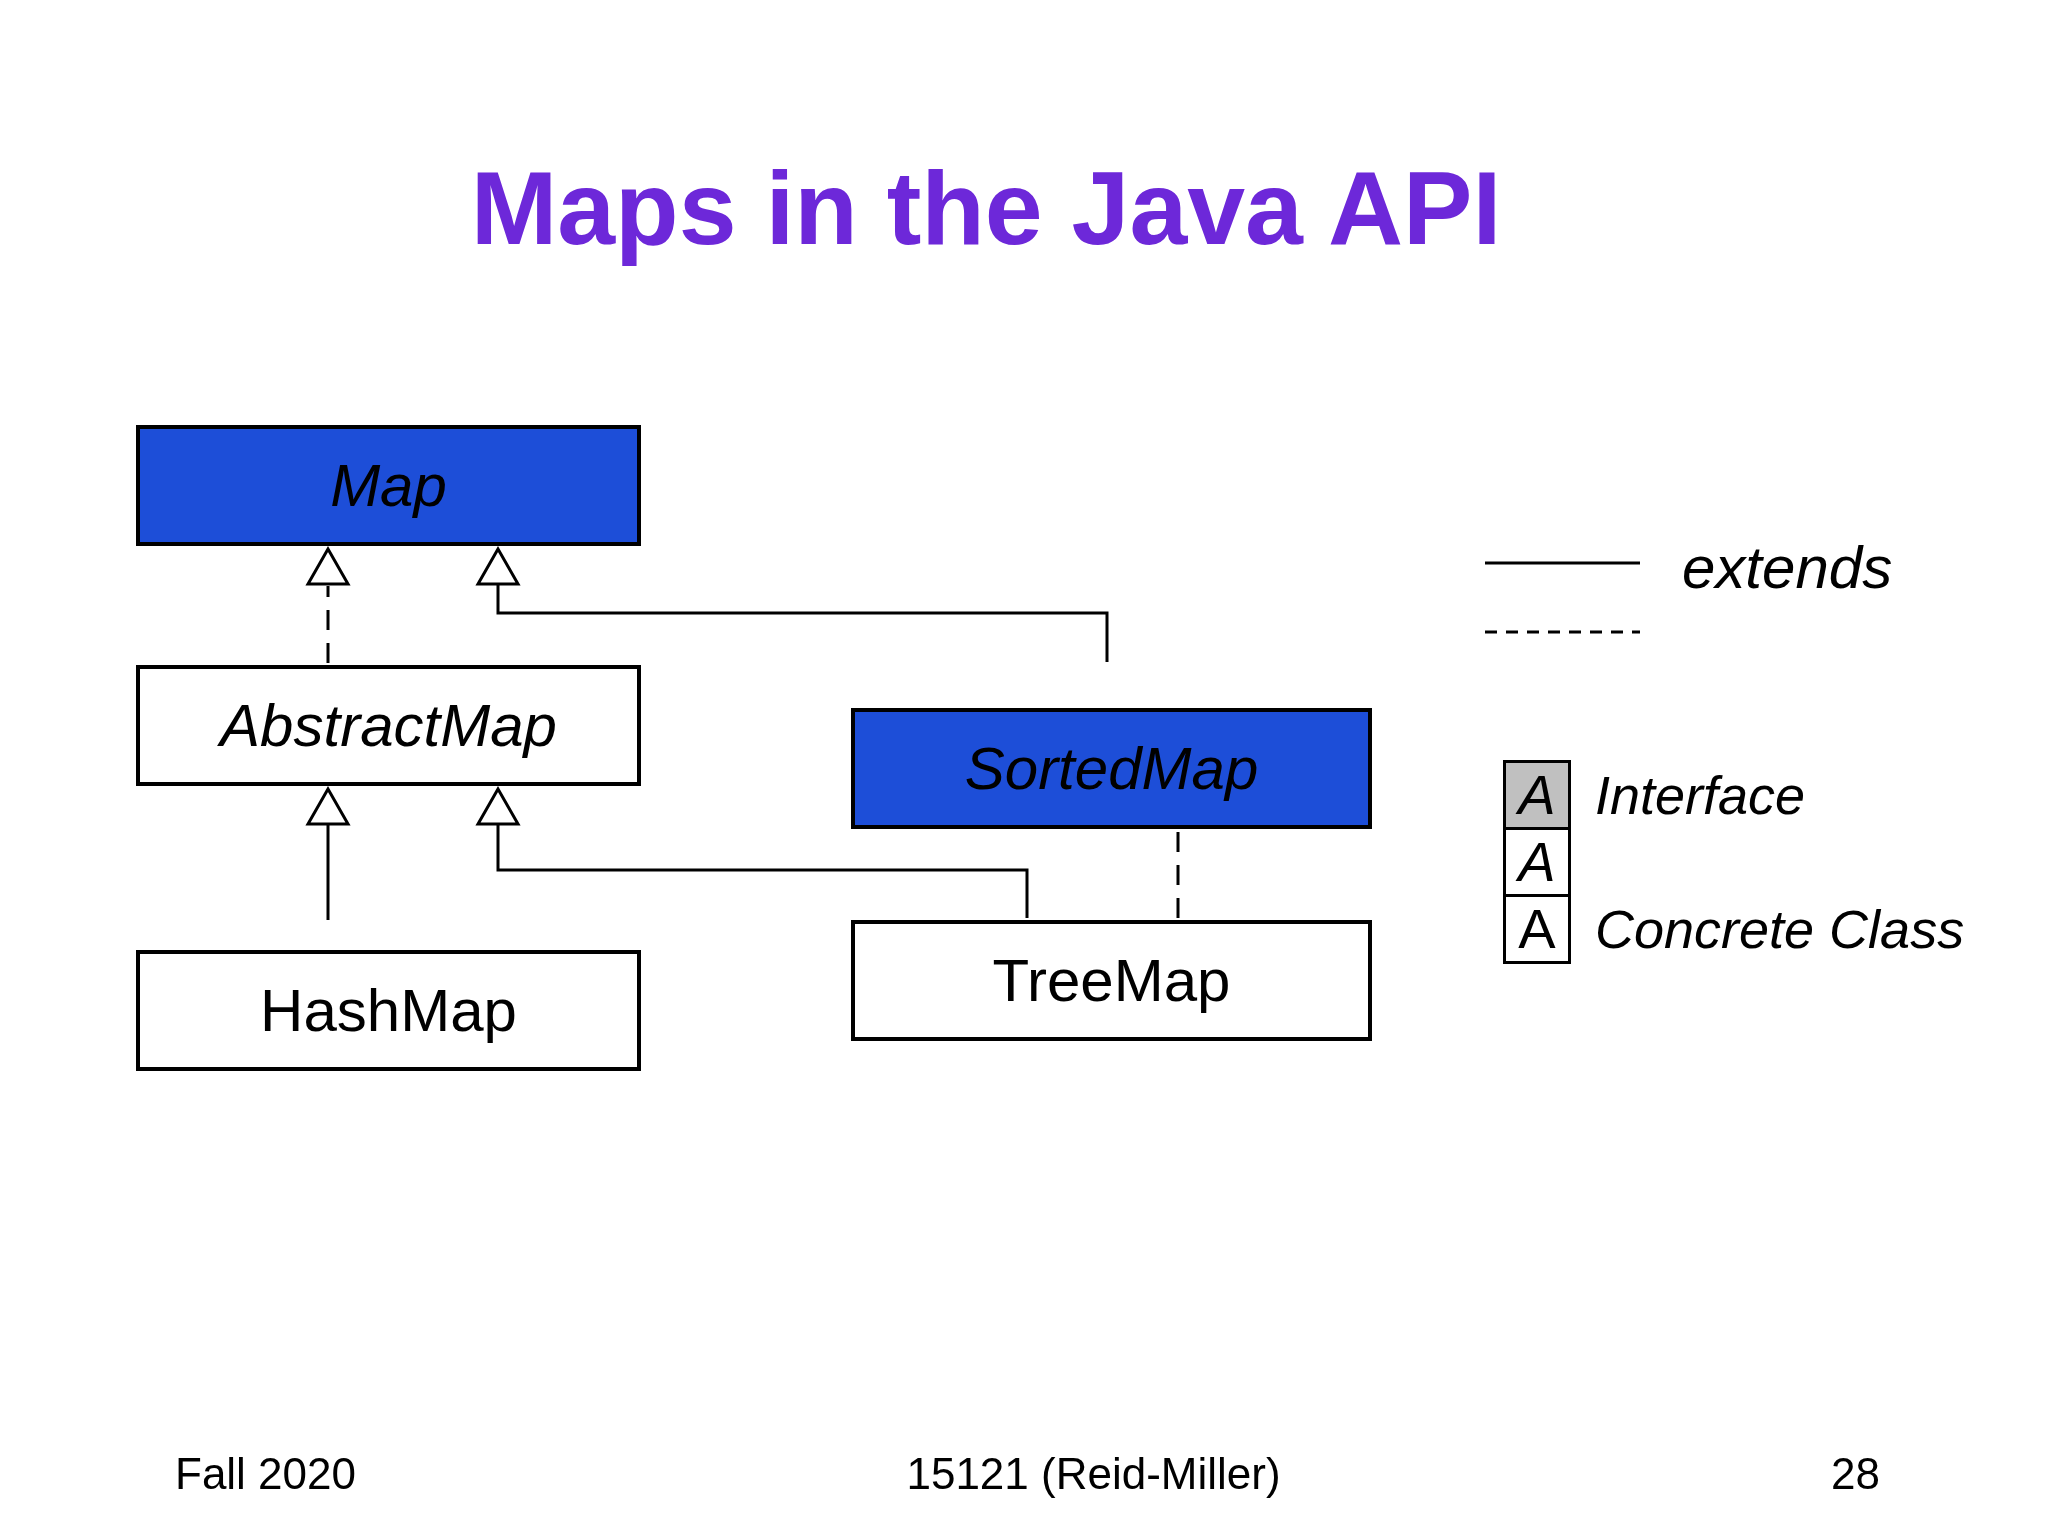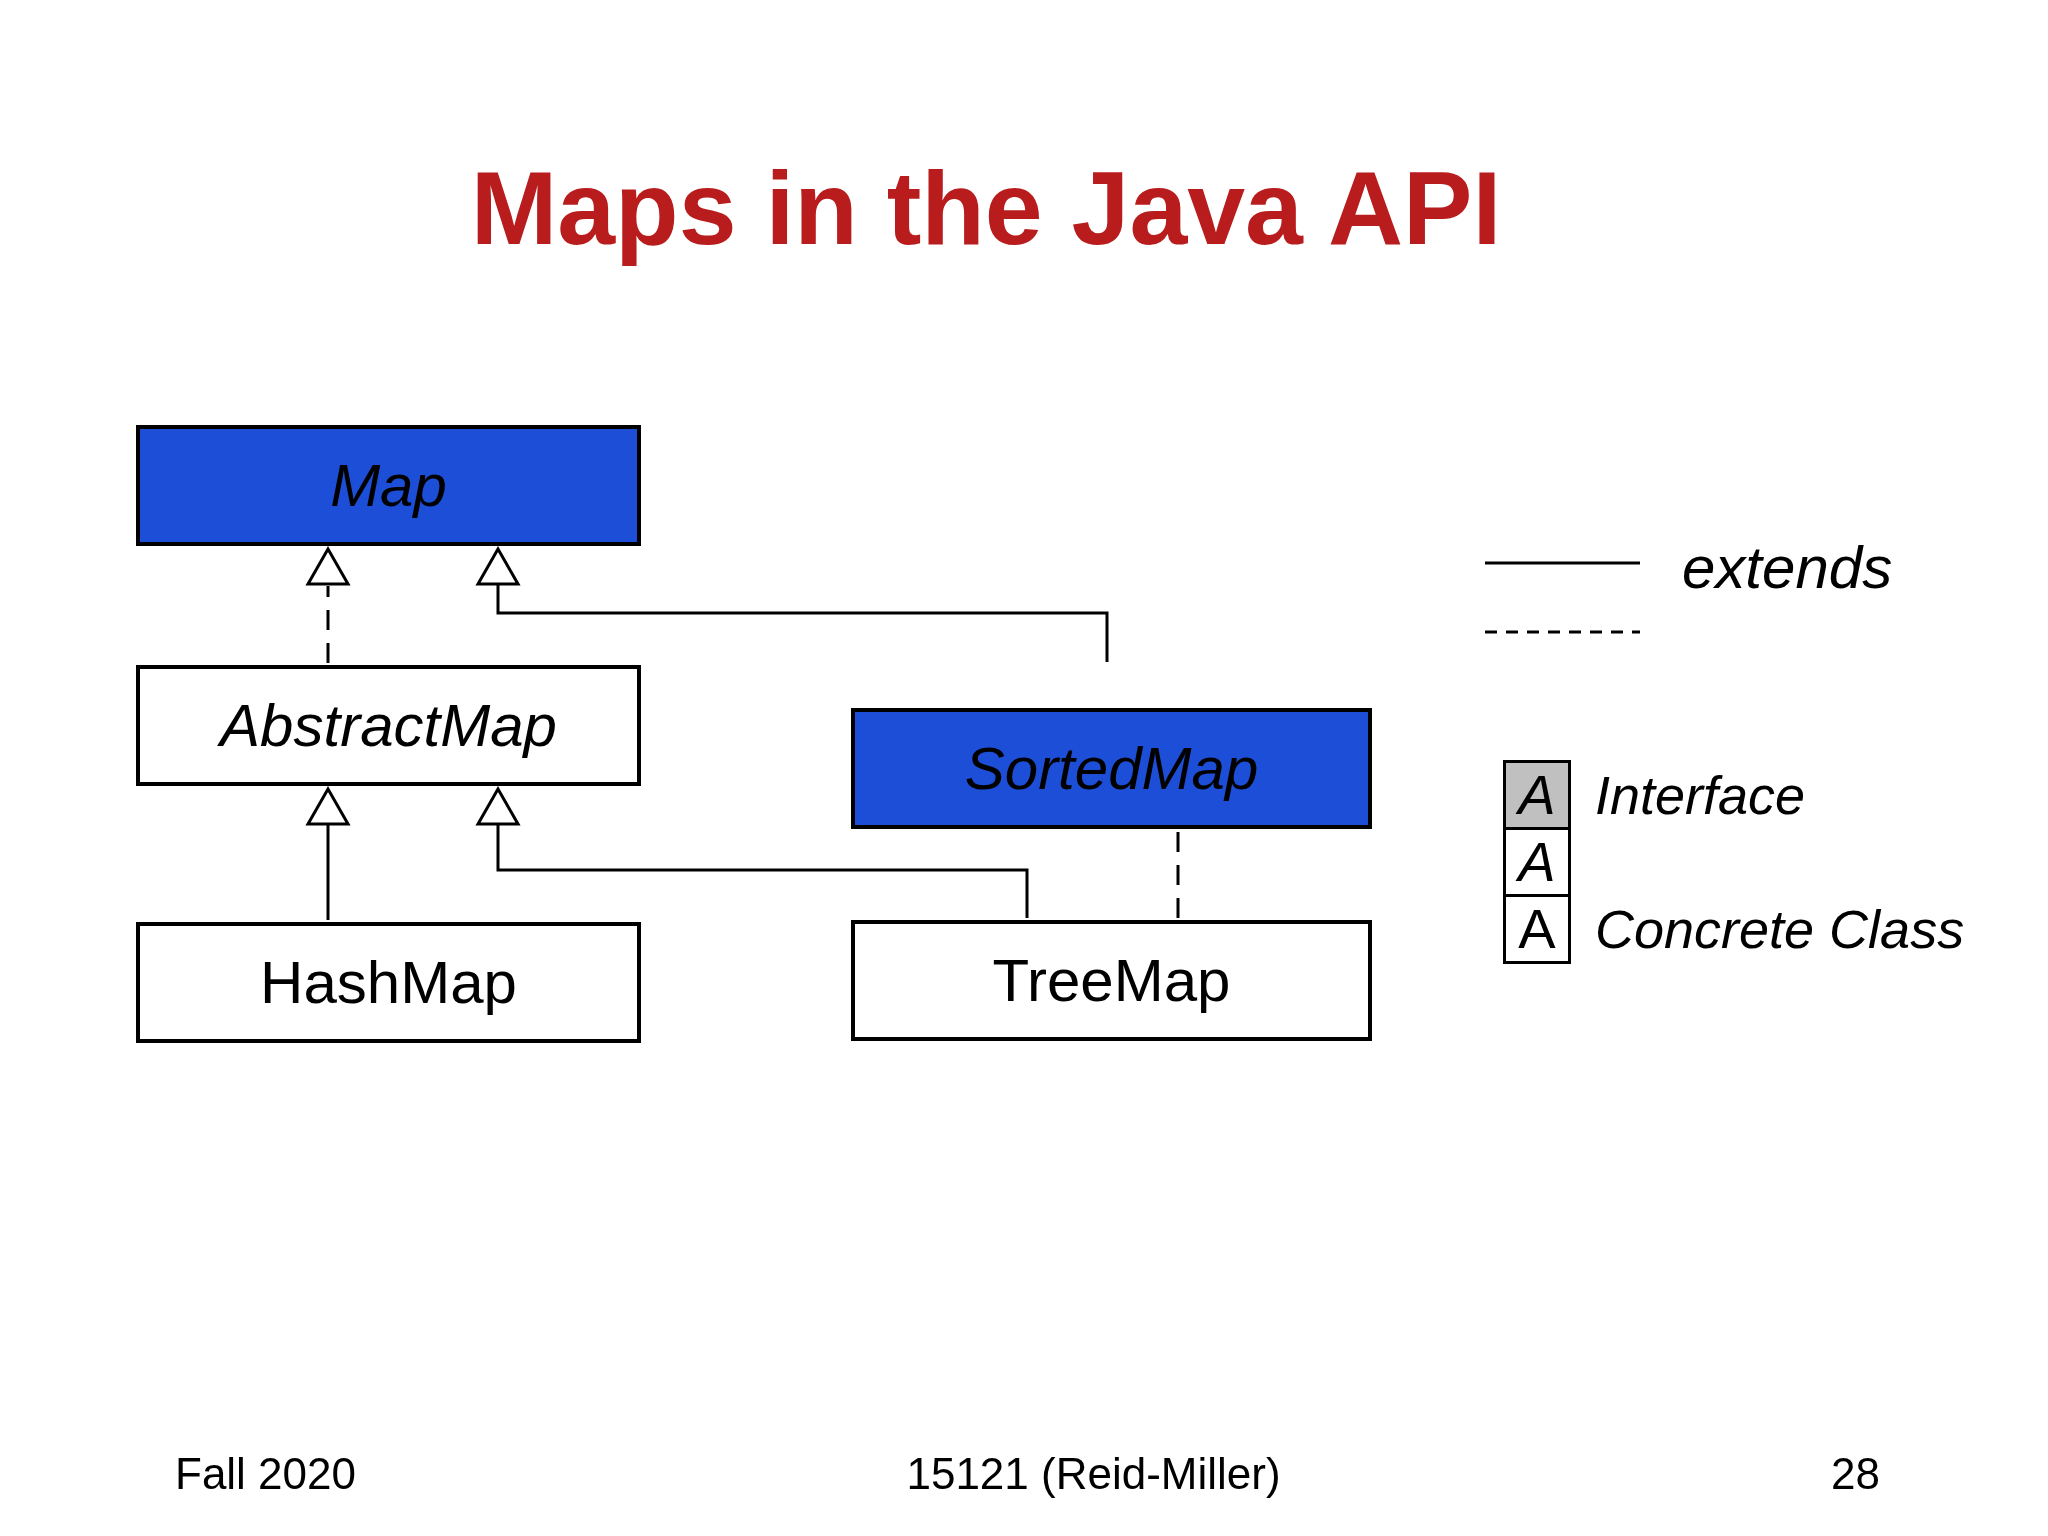--- a/index.html
+++ b/index.html
@@ -10,21 +10,21 @@
     overflow:hidden;
     font-family:"Liberation Sans","DejaVu Sans",sans-serif;
     color:#000;
   }
   .title{
     position:absolute;left:0;right:76px;top:156px;
     margin:0;
     text-align:center;
     font-size:104px;line-height:1.0;
     font-weight:bold;
-    color:#b91c1c;
+    color:#6d28d9;
   }
   .connectors{
     position:absolute;left:0;top:0;width:2048px;height:1536px;
     pointer-events:none;
   }
   .shaft{stroke:#000000;stroke-width:3;fill:none;}
   .dashed{stroke-dasharray:20 13;}
   .legend-dashed{stroke-dasharray:12 9;}
   .head{fill:#ffffff;stroke:#000000;stroke-width:3;}
   .node{
@@ -104,21 +104,21 @@
   </div>
 
   <div class="node abstract" style="left:136px;top:665px;width:505px;height:121px;">
     <span>AbstractMap</span>
   </div>
 
   <div class="node iface" style="left:851px;top:664px;width:521px;height:121px;margin-top:44px;">
     <span>SortedMap</span>
   </div>
 
-  <div class="node" style="left:136px;top:922px;width:505px;height:121px;">
+  <div class="node" style="left:136px;top:950px;width:505px;height:121px;">
     <span>HashMap</span>
   </div>
 
   <div class="node" style="left:851px;top:920px;width:521px;height:121px;">
     <span>TreeMap</span>
   </div>
 
   <span class="legend-label" style="left:1682px;top:538px;">extends</span>
 
   <div class="type-legend">

